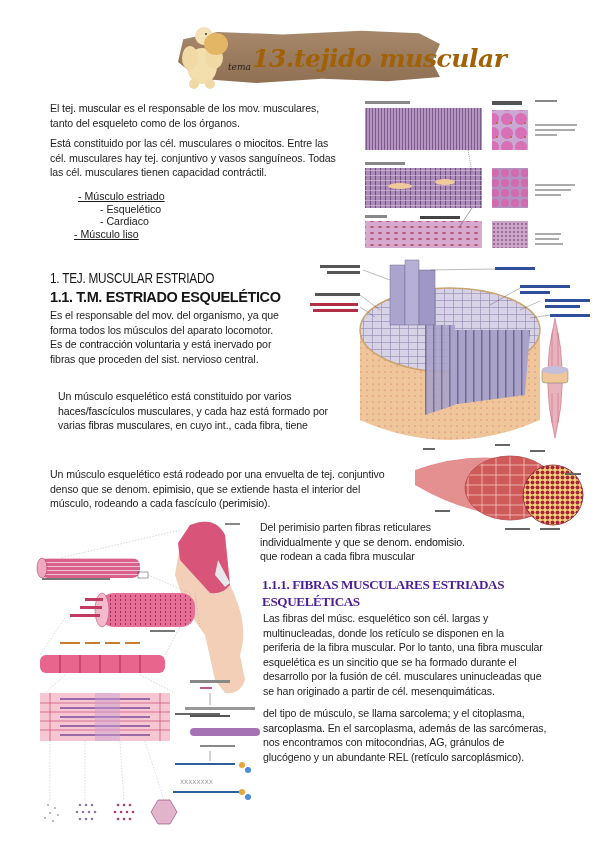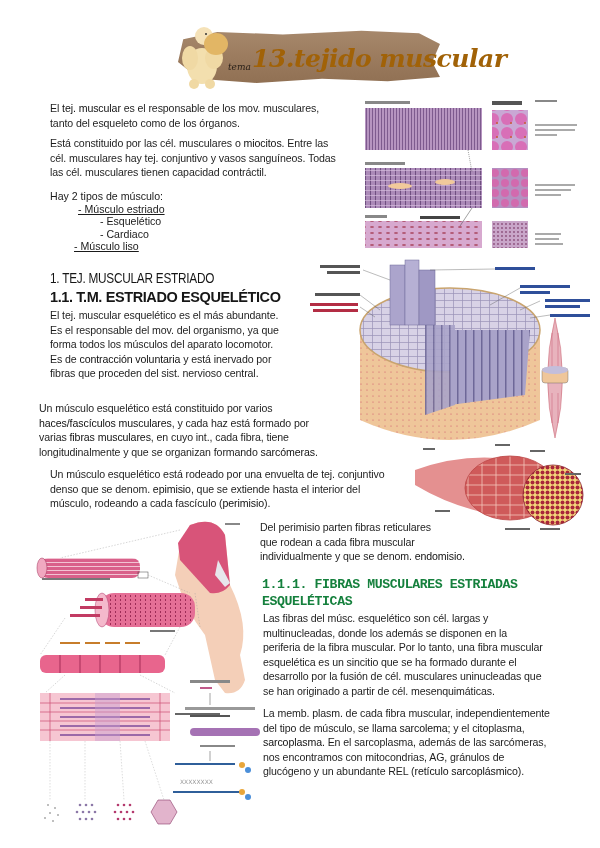--- a/index.html
+++ b/index.html
@@ -37,21 +37,21 @@
 
   .h1 {
     font-family: "Liberation Sans", sans-serif; font-size: 14.4px; color: #161616;
     transform: scaleX(0.82); transform-origin: left; letter-spacing: -0.3px;
   }
   .h2 {
     font-family: "Liberation Sans", sans-serif; font-weight: bold; font-size: 14.5px; color: #161616;
     letter-spacing: -0.4px;
   }
   .h3 {
-    font-family: Liberation Mono, monospace; font-weight: bold; font-size: 13.2px; line-height: 17px; color: #15803d;
+    font-family: Liberation Serif, serif; font-weight: bold; font-size: 13.2px; line-height: 17px; color: #4c1d95;
     letter-spacing: -0.4px;
   }
 
   
   .fig { position: absolute; }
 </style>
 </head>
 <body>
 
 <div class="abs banner"></div>
@@ -73,73 +73,69 @@
   <div>tanto del esqueleto como de los órganos.</div>
 </div>
 
 <div class="abs p" style="left:50px; top:136px; width:310px;">
   <div><span>Está constituido por las cél. musculares o </span><b>miocitos</b><span>. Entre las</span></div>
   <div>cél. musculares hay tej. conjuntivo y vasos sanguíneos. Todas</div>
   <div>las cél. musculares tienen capacidad contráctil.</div>
 </div>
 
 <div class="abs list" style="left:50px; top:190px; width:200px;">
-  <div style="font-size:10.6px;">Hay 2 tipos de músculo:</div>
   <div class="l1">- Músculo estriado</div>
   <div class="l2">- Esquelético</div>
   <div class="l2">- Cardiaco</div>
   <div class="l1" style="padding-left:24px;">- Músculo liso</div>
 </div>
 
 <div class="abs h1" style="left:50px; top:270px; white-space:nowrap;">1. TEJ. MUSCULAR ESTRIADO</div>
 <div class="abs h2" style="left:50px; top:289px; white-space:nowrap;">1.1. T.M. ESTRIADO ESQUELÉTICO</div>
 
 <div class="abs p" style="left:50px; top:308px; width:270px;">
-  <div>El tej. muscular esquelético es el más abundante.</div>
   <div>Es el responsable del mov. del organismo, ya que</div>
   <div>forma todos los músculos del aparato locomotor.</div>
   <div><span>Es de </span><b>contracción voluntaria</b><span> y está inervado por</span></div>
   <div>fibras que proceden del sist. nervioso central.</div>
 </div>
 
-<div class="abs p" style="left:39px; top:389px; width:290px;margin-top:12px;">
+<div class="abs p" style="left:58px; top:389px; width:290px;">
   <div>Un músculo esquelético está constituido por varios</div>
   <div><b>haces/fascículos musculares</b><span>, y cada haz está formado por</span></div>
   <div><span>varias </span><b>fibras musculares</b><span>, en cuyo int., cada fibra, tiene</span></div>
-  <div><span>longitudinalmente y que se organizan formando </span><b>sarcómeras</b><span>.</span></div>
 </div>
 
 <div class="abs p" style="left:50px; top:467px; width:360px;">
   <div>Un músculo esquelético está rodeado por una envuelta de tej. conjuntivo</div>
   <div><span>denso que se denom. </span><b>epimisio</b><span>, que se extiende hasta el interior del</span></div>
   <div><span>músculo, rodeando a cada fascículo (</span><b>perimisio</b><span>).</span></div>
 </div>
 
 <div class="abs p" style="left:260px; top:520px; width:250px;">
   <div>Del perimisio parten fibras reticulares</div>
+  <div><span>individualmente y que se denom. </span><b>endomisio.</b></div>
   <div>que rodean a cada fibra muscular</div>
-  <div><span>individualmente y que se denom. </span><b>endomisio.</b></div>
 </div>
 
 <div class="abs h3" style="left:262px; top:576px; width:320px;">
   <div>1.1.1. FIBRAS MUSCULARES ESTRIADAS</div>
   <div>ESQUELÉTICAS</div>
 </div>
 
 <div class="abs p" style="left:263px; top:611px; width:320px;">
   <div>Las fibras del músc. esquelético son cél. largas y</div>
-  <div>multinucleadas, donde los además se disponen en la</div>
+  <div>multinucleadas, donde los retículo se disponen en la</div>
   <div>periferia de la fibra muscular. Por lo tanto, una fibra muscular</div>
   <div>esquelética es un sincitio que se ha formado durante el</div>
   <div>desarrollo por la fusión de cél. musculares uninucleadas que</div>
   <div>se han originado a partir de cél. mesenquimáticas.</div>
 </div>
 
 <div class="abs p" style="left:263px; top:706px; width:330px;">
-  <div>La memb. plasm. de cada fibra muscular, independientemente</div>
   <div><span>del tipo de músculo, se llama </span><b>sarcolema;</b><span> y el citoplasma,</span></div>
   <div><b>sarcoplasma</b><span>. En el sarcoplasma, además de las sarcómeras,</span></div>
   <div>nos encontramos con mitocondrias, AG, gránulos de</div>
   <div><span>glucógeno y un abundante REL (</span><b>retículo sarcoplásmico</b><span>).</span></div>
 </div>
 
 <svg class="fig" style="left:360px; top:98px;" width="230" height="150" viewBox="0 0 230 150">
   <defs>
     <pattern id="striat" width="3" height="4" patternUnits="userSpaceOnUse">
       <rect width="3" height="4" fill="#b694c0"></rect>

